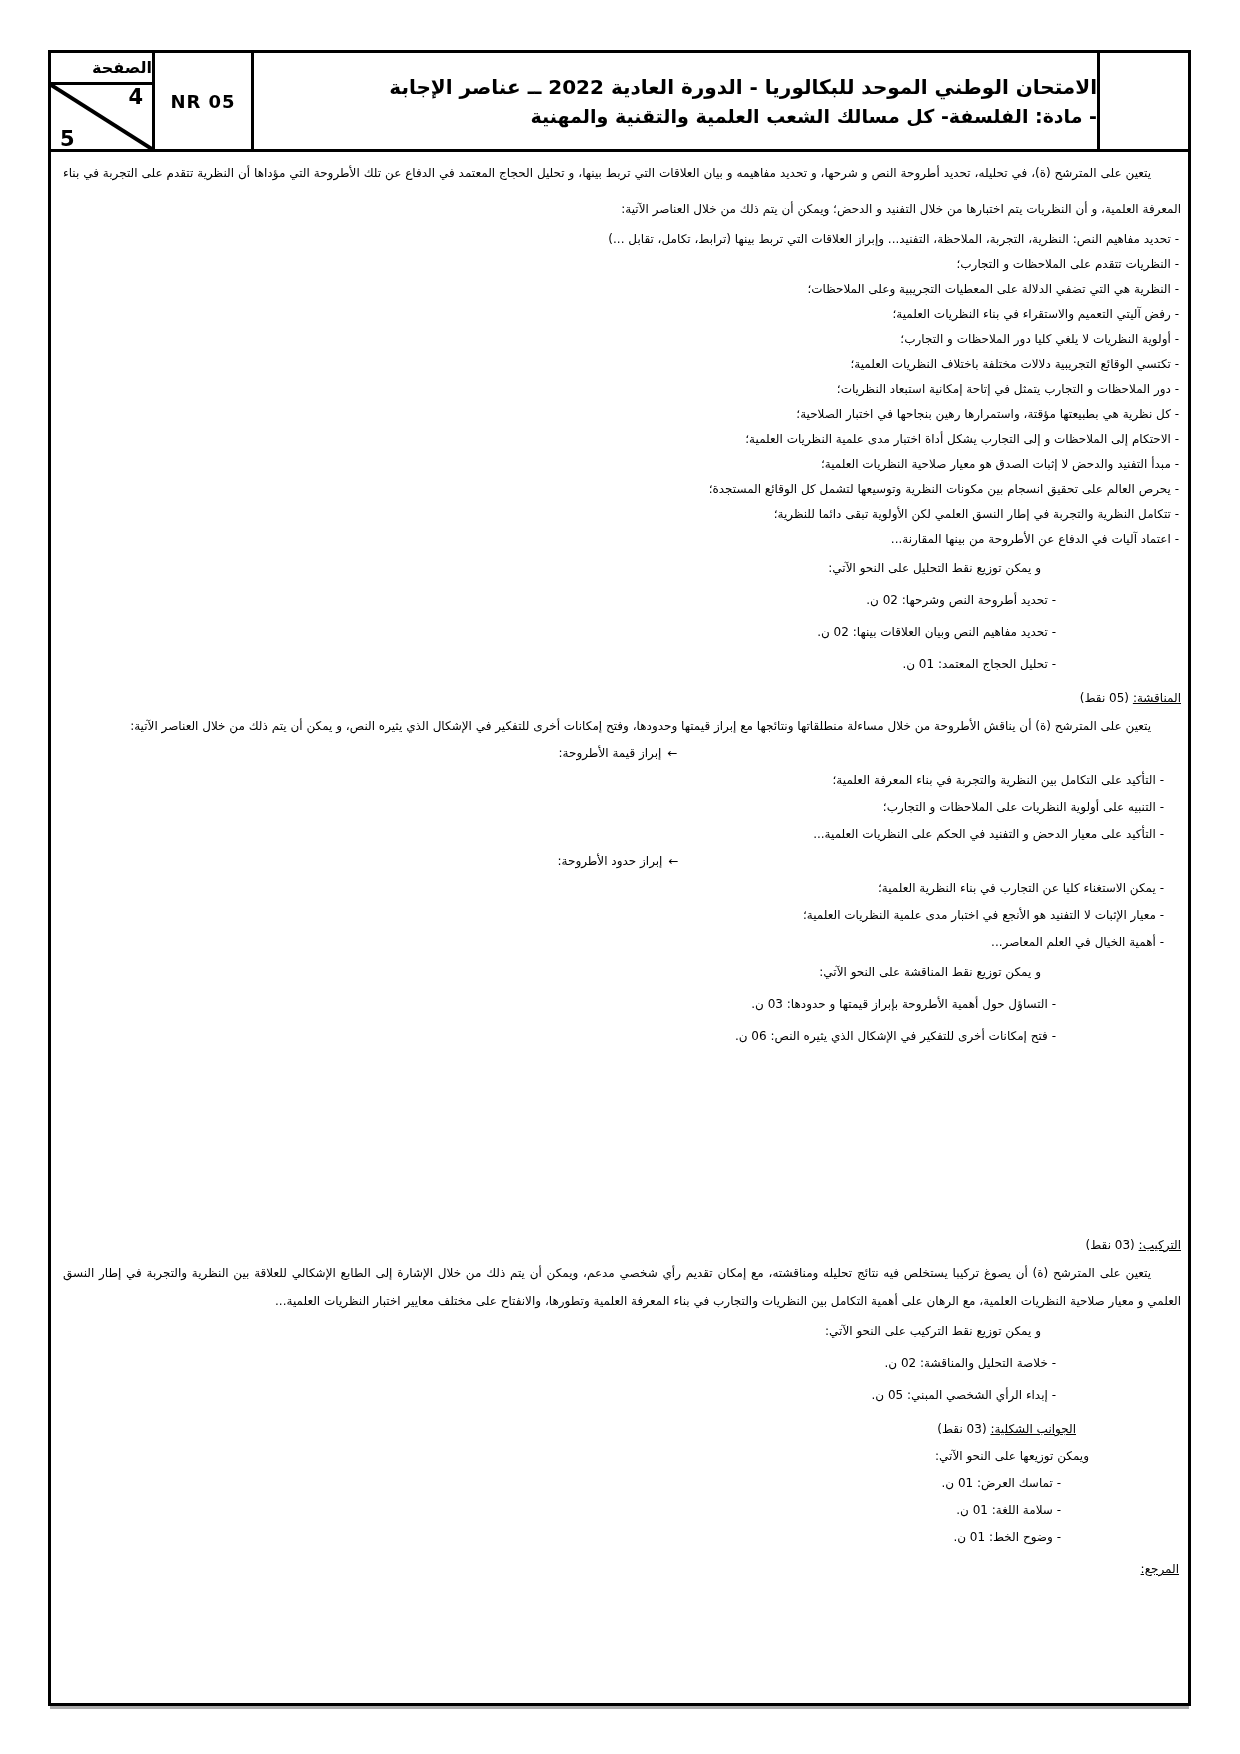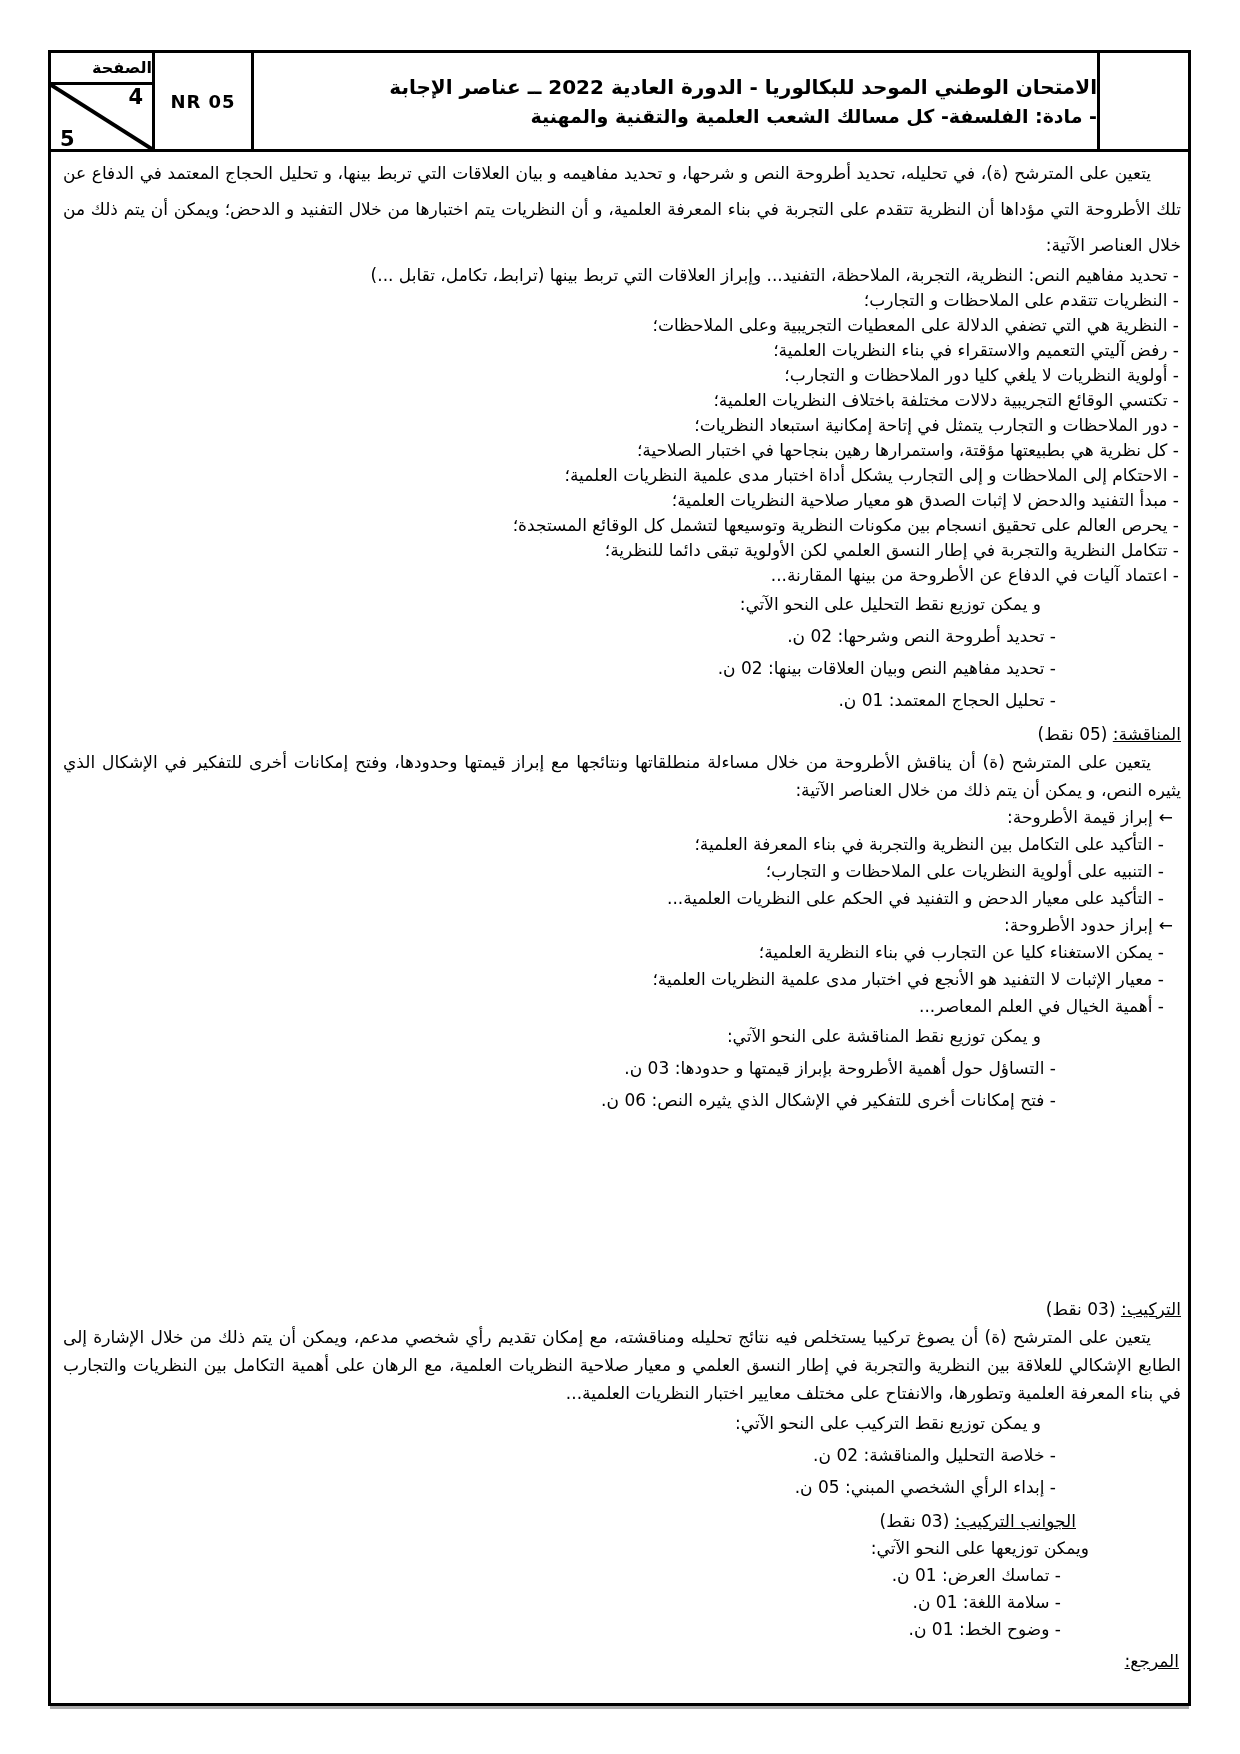--- a/index.html
+++ b/index.html
@@ -12,29 +12,29 @@
   .page-diag{position:relative;flex:1;}
   .page-diag svg{position:absolute;inset:0;width:100%;height:100%;}
   .num4{position:absolute;top:0px;right:9px;font-weight:bold;font-size:21px;}
   .num5{position:absolute;bottom:-2px;left:9px;font-weight:bold;font-size:21px;}
   .nr-box{width:96px;border-right:3px solid #000;display:flex;align-items:center;justify-content:center;font-weight:bold;font-size:18px;letter-spacing:1px;}
   .title-box{flex:1;border-right:3px solid #000;display:flex;flex-direction:column;justify-content:center;text-align:right;font-weight:bold;direction:rtl;}
   .title-box .t1{font-size:20px;line-height:30px;}
   .title-box .t2{font-size:19px;line-height:28px;}
   .empty-box{width:88px;}
   
-  .content{direction:rtl;text-align:right;font-size:17px;padding:3px 7px 0 12px;}
+  .content{direction:rtl;text-align:right;font-size:12px;padding:3px 7px 0 12px;}
   .para{text-align:justify;line-height:36px;}
   .ti{text-indent:30px;display:block;}
   .para2{text-align:justify;line-height:28px;}
   .b{padding-right:2px;line-height:25px;}
   .pts-intro{padding-right:140px;line-height:27px;margin-top:3px;}
   .pt{padding-right:125px;line-height:27px;margin-top:5px;}
   .sec-head{line-height:28px;margin-top:6px;}
-  .arrow-line{padding-right:8px;line-height:27px;}
+  .arrow-line{padding-right:8px;line-height:27px;text-align:center;}
   .sub{padding-right:17px;line-height:27px;}
   .spacer-lg{height:175px;}
   .formal-head{padding-right:105px;line-height:28px;}
   .formal-intro{padding-right:92px;line-height:27px;}
   .fpt{padding-right:120px;line-height:27px;}
   .ref{padding-right:2px;line-height:28px;margin-top:4px;}
   .u{text-decoration:underline;}
   .arrow-g{display:inline-block;margin-left:6px;}
 </style>
 </head>
@@ -108,21 +108,21 @@
     <div class="spacer-lg"></div>
 
     <div class="sec-head"><span class="u">التركيب:</span> <span>(03 نقط)</span></div>
     <div class="para2">
         <span class="ti">يتعين على المترشح (ة) أن يصوغ تركيبا يستخلص فيه نتائج تحليله ومناقشته، مع إمكان تقديم رأي شخصي مدعم، ويمكن أن يتم ذلك من خلال الإشارة إلى الطابع الإشكالي للعلاقة بين النظرية والتجربة في إطار النسق العلمي و معيار صلاحية النظريات العلمية، مع الرهان على أهمية التكامل بين النظريات والتجارب في بناء المعرفة العلمية وتطورها، والانفتاح على مختلف معايير اختبار النظريات العلمية...</span>
       </div>
     <div class="pts-intro">و يمكن توزيع نقط التركيب على النحو الآتي:</div>
     <div class="pt">- خلاصة التحليل والمناقشة: 02 ن.</div>
     <div class="pt">- إبداء الرأي الشخصي المبني: 05 ن.</div>
 
-    <div class="formal-head sec-head"><span class="u">الجوانب التركيب:</span> <span>(03 نقط)</span></div>
+    <div class="formal-head sec-head"><span class="u">الجوانب الشكلية:</span> <span>(03 نقط)</span></div>
     <div class="formal-intro">ويمكن توزيعها على النحو الآتي:</div>
     <div class="fpt">- تماسك العرض: 01 ن.</div>
     <div class="fpt">- سلامة اللغة: 01 ن.</div>
     <div class="fpt">- وضوح الخط: 01 ن.</div>
 
     <div class="ref"><span class="u">المرجع:</span></div>
 
   </div>
 </div>
 

